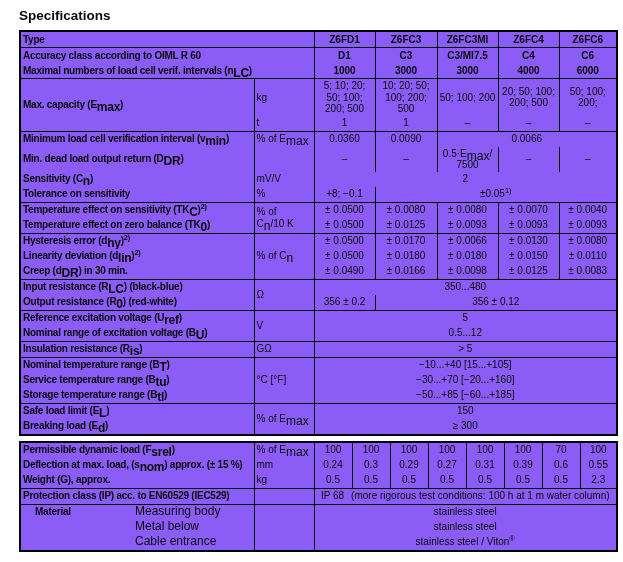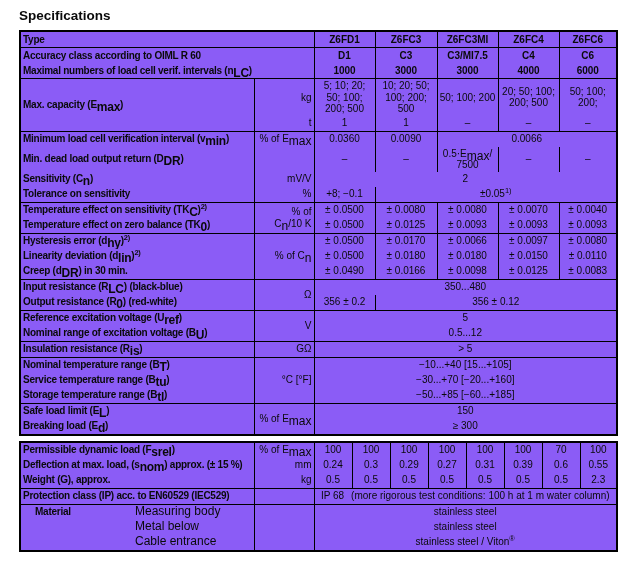--- a/index.html
+++ b/index.html
@@ -8,21 +8,21 @@
     padding:5px 7px 0 19px;overflow:hidden;
     font-family:"Liberation Sans",sans-serif;color:#0a0a0a;
   }
   .title{font-size:13.5px;font-weight:bold;margin:3px 0 7px 0;}
   table.spec{border-collapse:collapse;table-layout:fixed;width:597px;border:2px solid #000;background:#8b5cf6;}
   table.spec td{
     font-size:10px;line-height:11.5px;height:13px;
     padding:1px 2px;vertical-align:middle;overflow:hidden;
   }
   td.lb{font-weight:bold;text-align:left;padding-left:4px;white-space:nowrap;font-size:9.5px;letter-spacing:-0.25px;}
-  td.un{text-align:right;border-left:1px solid #000;}
+  td.un{text-align:left;border-left:1px solid #000;}
   td.dv{text-align:center;border-left:1px solid #000;}
   td.b{font-weight:bold;}
   td.top{vertical-align:top;}
   tr.sec > td{border-top:1px solid #000;}
   sub{font-size:12px;line-height:0;}
   sup{font-size:7.5px;line-height:0;}
   .t2{margin-top:5px;}
   .ip-note{margin-left:7px;}
   .mat{display:flex;align-items:flex-start;}
   .mat .m1{width:100px;flex:none;font-weight:bold;padding-left:12px;}
@@ -135,21 +135,21 @@
       <td class="dv">± 0.0093</td>
       <td class="dv">± 0.0093</td>
     </tr>
 
     <tr class="sec">
       <td class="lb">Hysteresis error (d<sub>hy</sub>)<sup>2)</sup></td>
       <td class="un" rowspan="3">% of C<sub>n</sub></td>
       <td class="dv">± 0.0500</td>
       <td class="dv">± 0.0170</td>
       <td class="dv">± 0.0066</td>
-      <td class="dv">± 0.0097</td>
+      <td class="dv">± 0.0130</td>
       <td class="dv">± 0.0080</td>
     </tr>
     <tr>
       <td class="lb">Linearity deviation (d<sub>lin</sub>)<sup>2)</sup></td>
       <td class="dv">± 0.0500</td>
       <td class="dv">± 0.0180</td>
       <td class="dv">± 0.0180</td>
       <td class="dv">± 0.0150</td>
       <td class="dv">± 0.0110</td>
     </tr>

